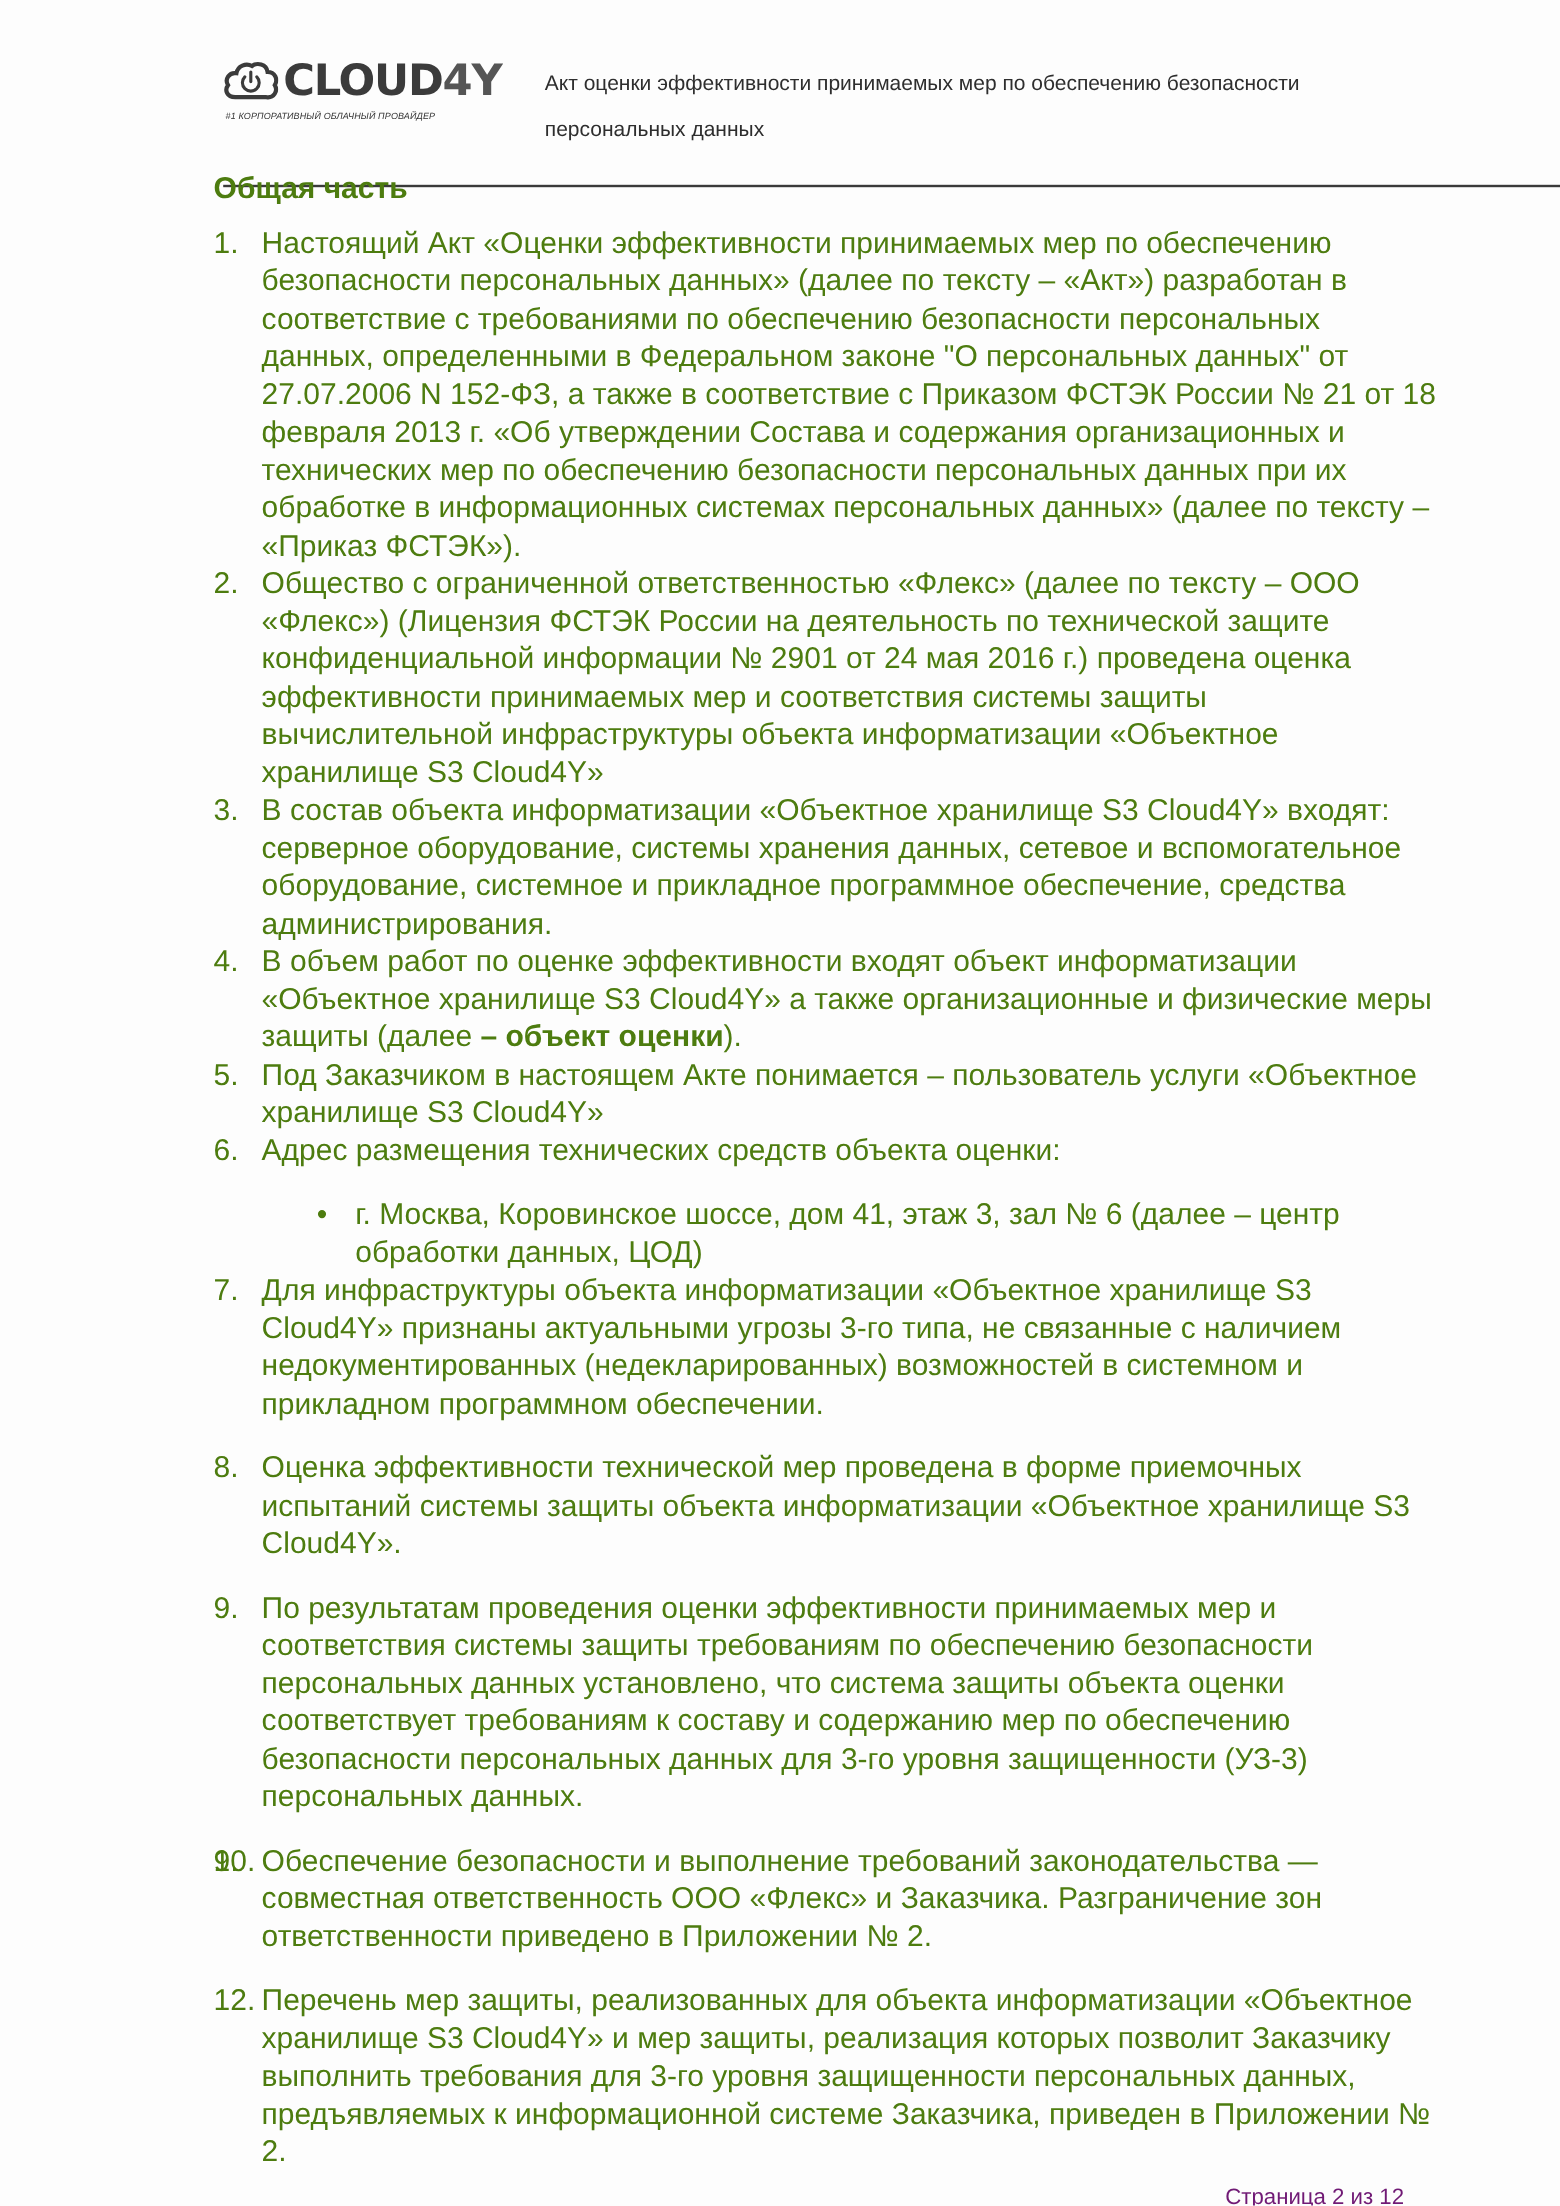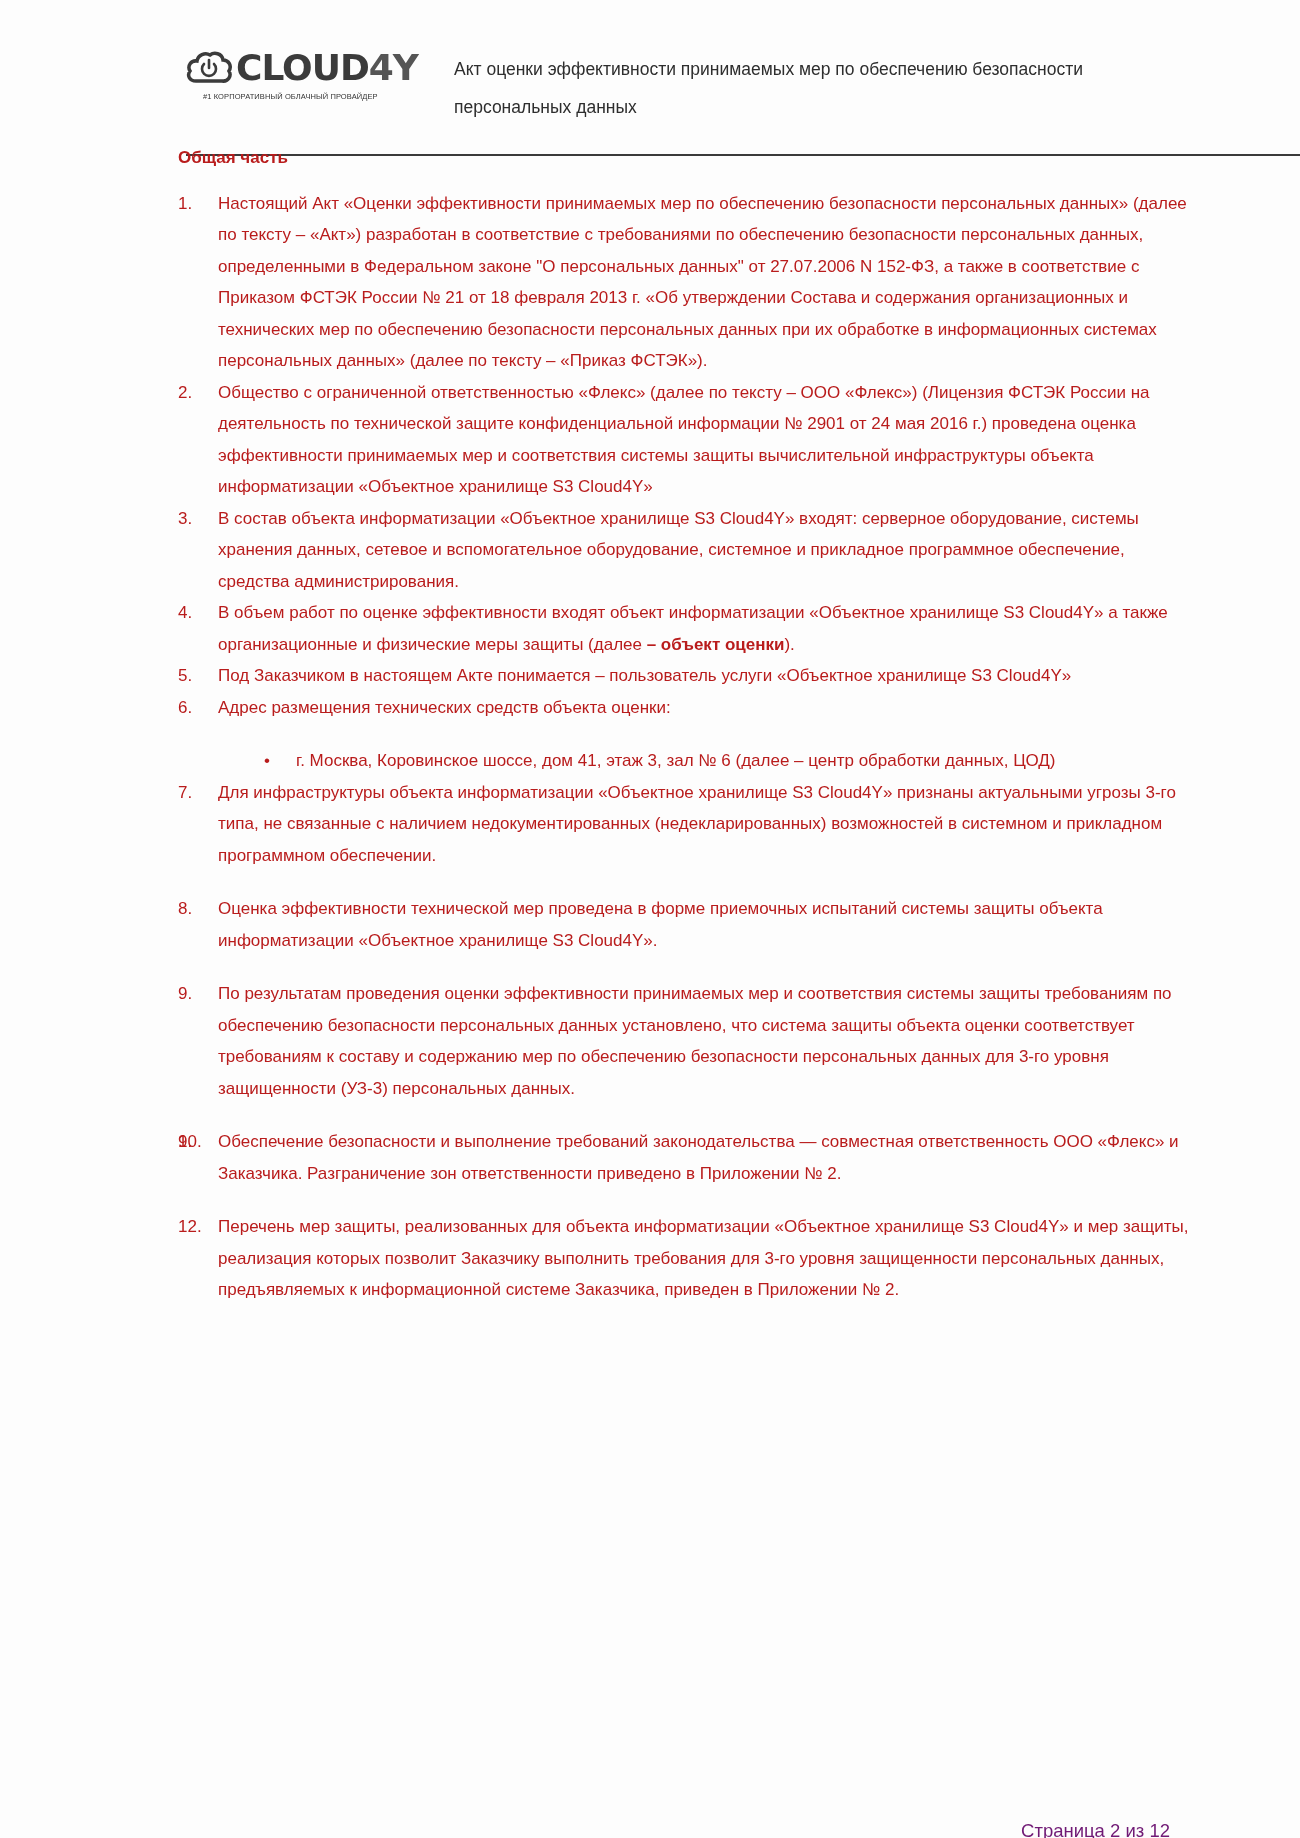--- a/index.html
+++ b/index.html
@@ -8,27 +8,27 @@
   .page { position: absolute; left: 0; top: 0; width: 1280px; height: 1838px; }
 
   
   .header { position: absolute; left: 176px; top: 44px; width: 1022px; height: 68px; }
   .logo { position: absolute; left: 10px; top: 4px; width: 250px; height: 64px; }
   .logo-row { display: flex; align-items: center; height: 40px; }
   .cloud-icon { width: 46px; height: 34px; margin-right: 4px; }
   .logo-text { font-family: "DejaVu Sans", sans-serif; font-weight: bold; font-size: 36px;
                letter-spacing: -1px; color: #3b3b3b; line-height: 40px; }
   .logo-text .four { color: #555; }
-  .tagline { font-size: 7.5px; letter-spacing: 0.1px; color: #333; margin-top: 4px; margin-left: 17px; white-space: nowrap; }
+  .tagline { font-size: 7.5px; letter-spacing: 0.1px; color: #333; margin-top: 4px; margin-left: 2px; white-space: nowrap; font-style: italic; }
   .header-title { position: absolute; left: 278px; top: 6px; width: 740px;
                   font-size: 17.5px; line-height: 38px; color: #2e2e2e; }
   .header-rule { position: absolute; left: 10px; top: 110px; width: 1188px; height: 2px; background: #3a3a3a; }
 
   
-  .content { position: absolute; left: 178px; top: 142px; width: 1020px; font-size: 17px; line-height: 31.5px; color: #b91c1c; }
+  .content { position: absolute; left: 178px; top: 142px; width: 1020px; font-size: 25px; line-height: 31.5px; color: #4d7c0f; }
   .section-title { font-weight: bold; margin: 0; }
   .list { margin: 0; padding: 0; list-style: none; }
   .item { position: relative; padding-left: 40px; }
   .num { position: absolute; left: 0; top: 0; }
   .bullet-list { list-style: none; margin: 0; padding: 0; }
   .bullet-item { position: relative; padding-left: 118px; }
   .bullet-dot { position: absolute; left: 86px; top: 0; }
   b { font-weight: bold; }
 
   .footer { position: absolute; right: 110px; top: 1820px; font-size: 18.5px; color: #701a75; }

